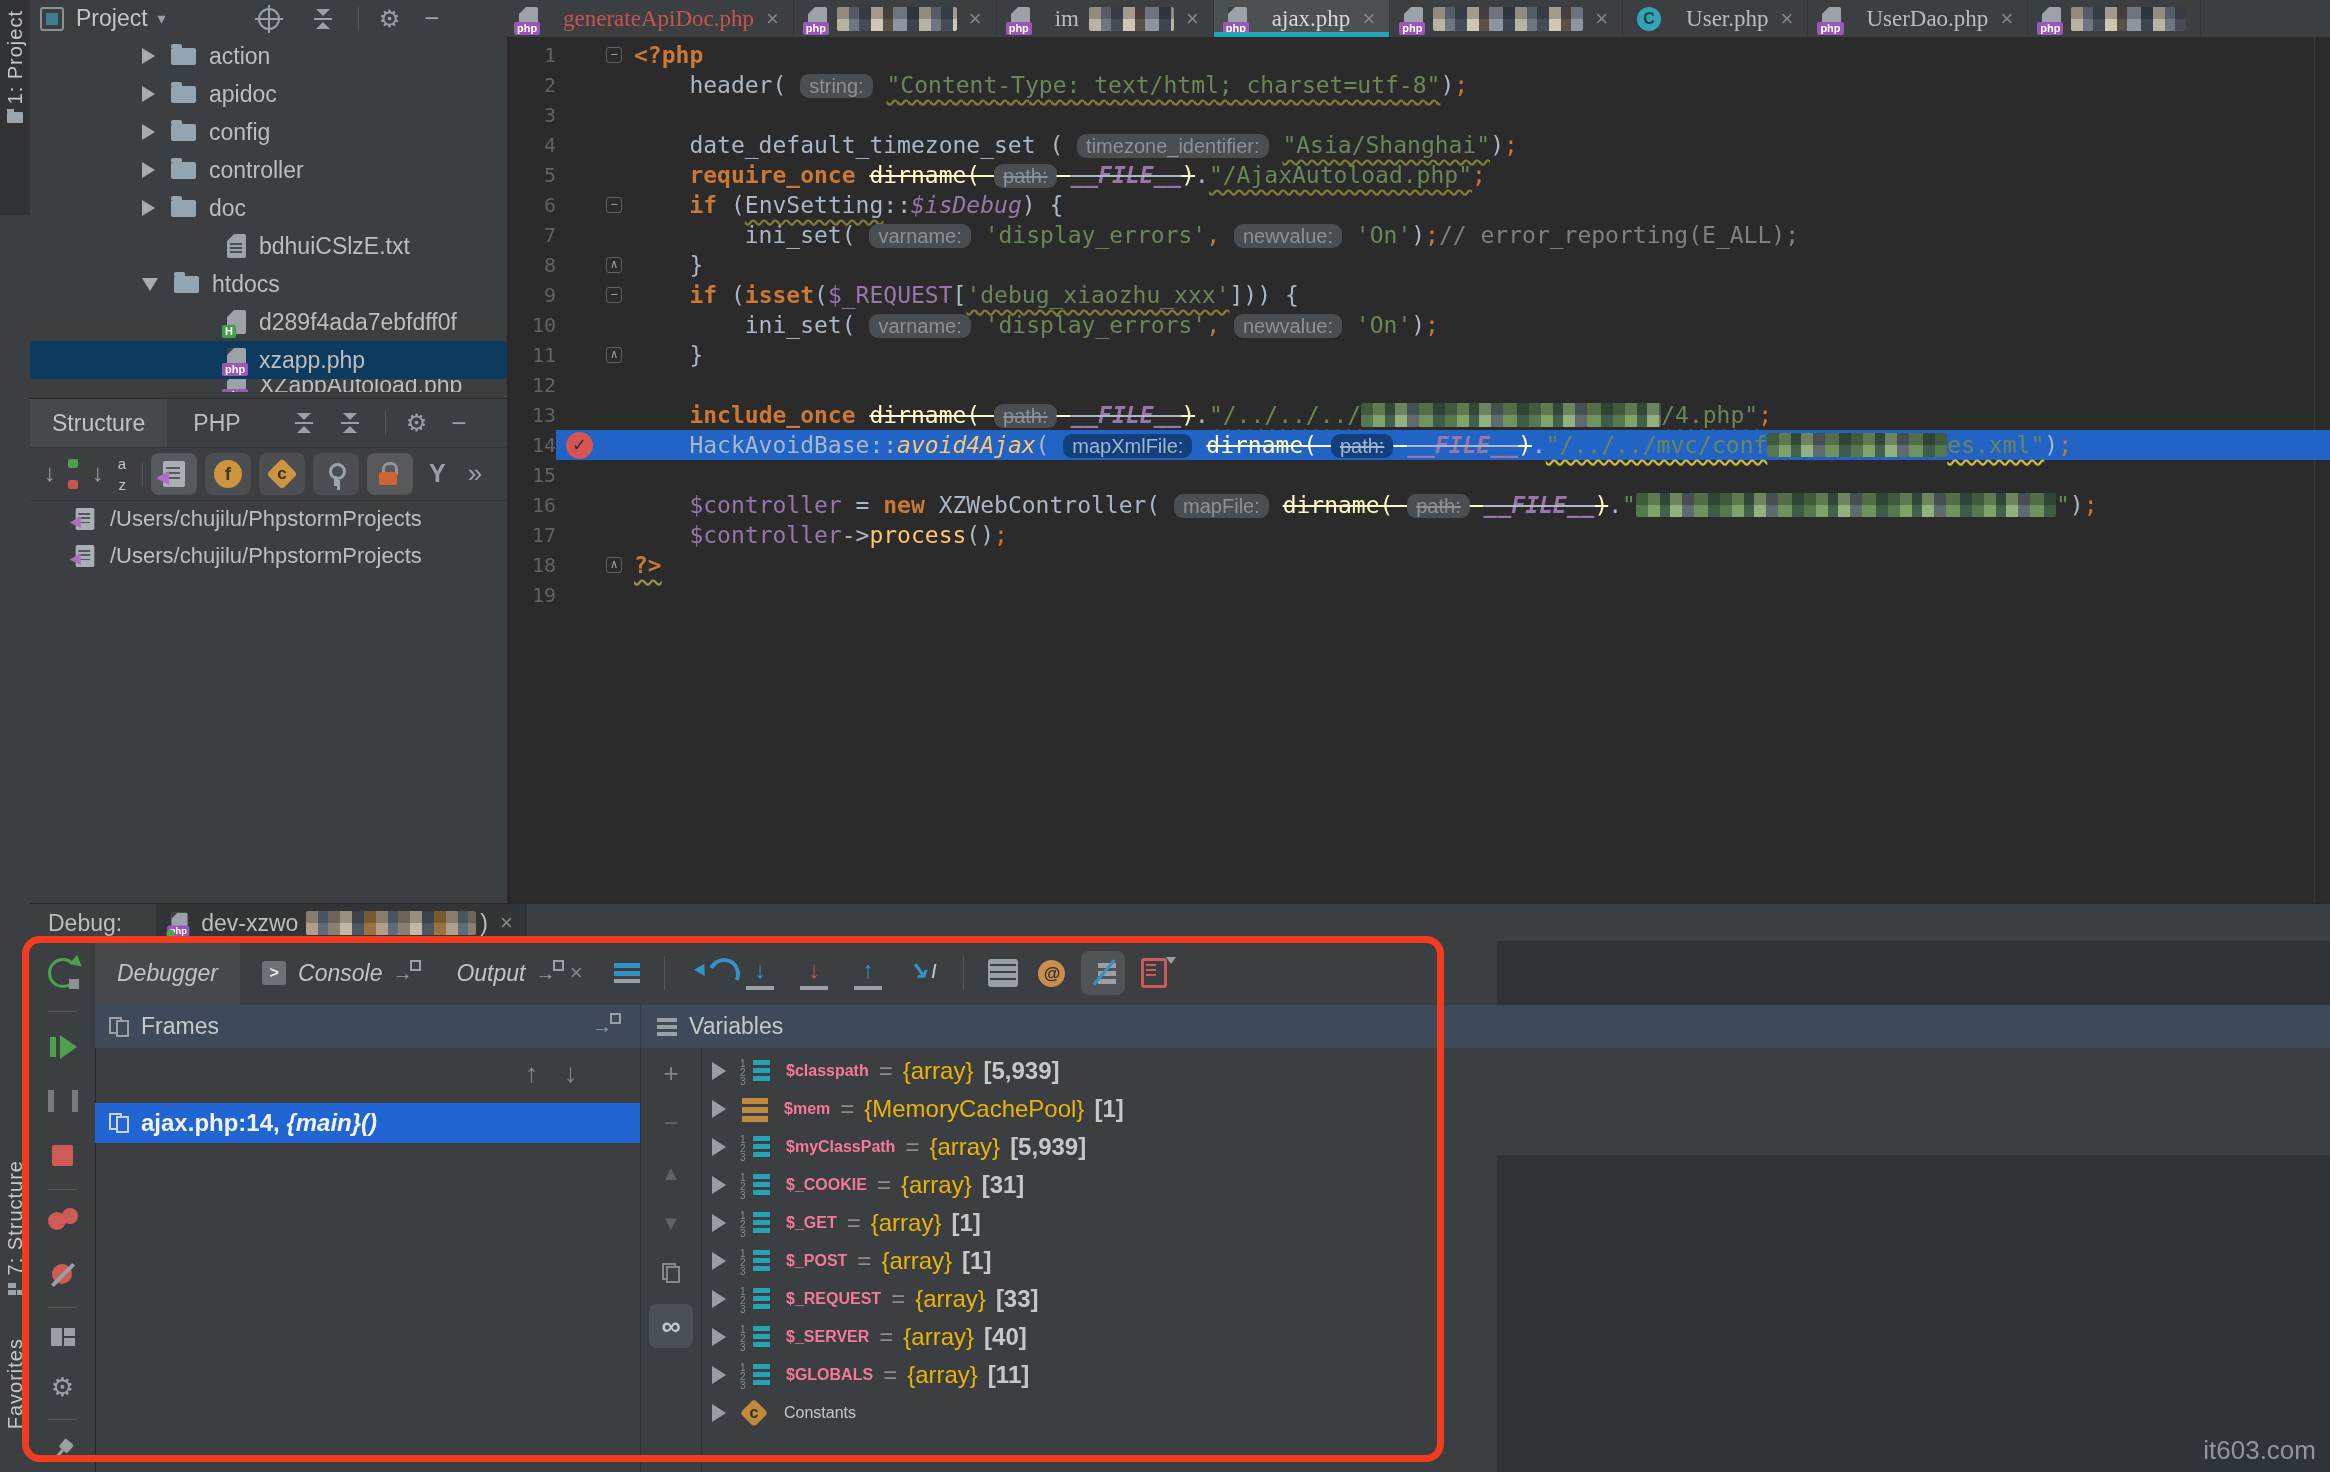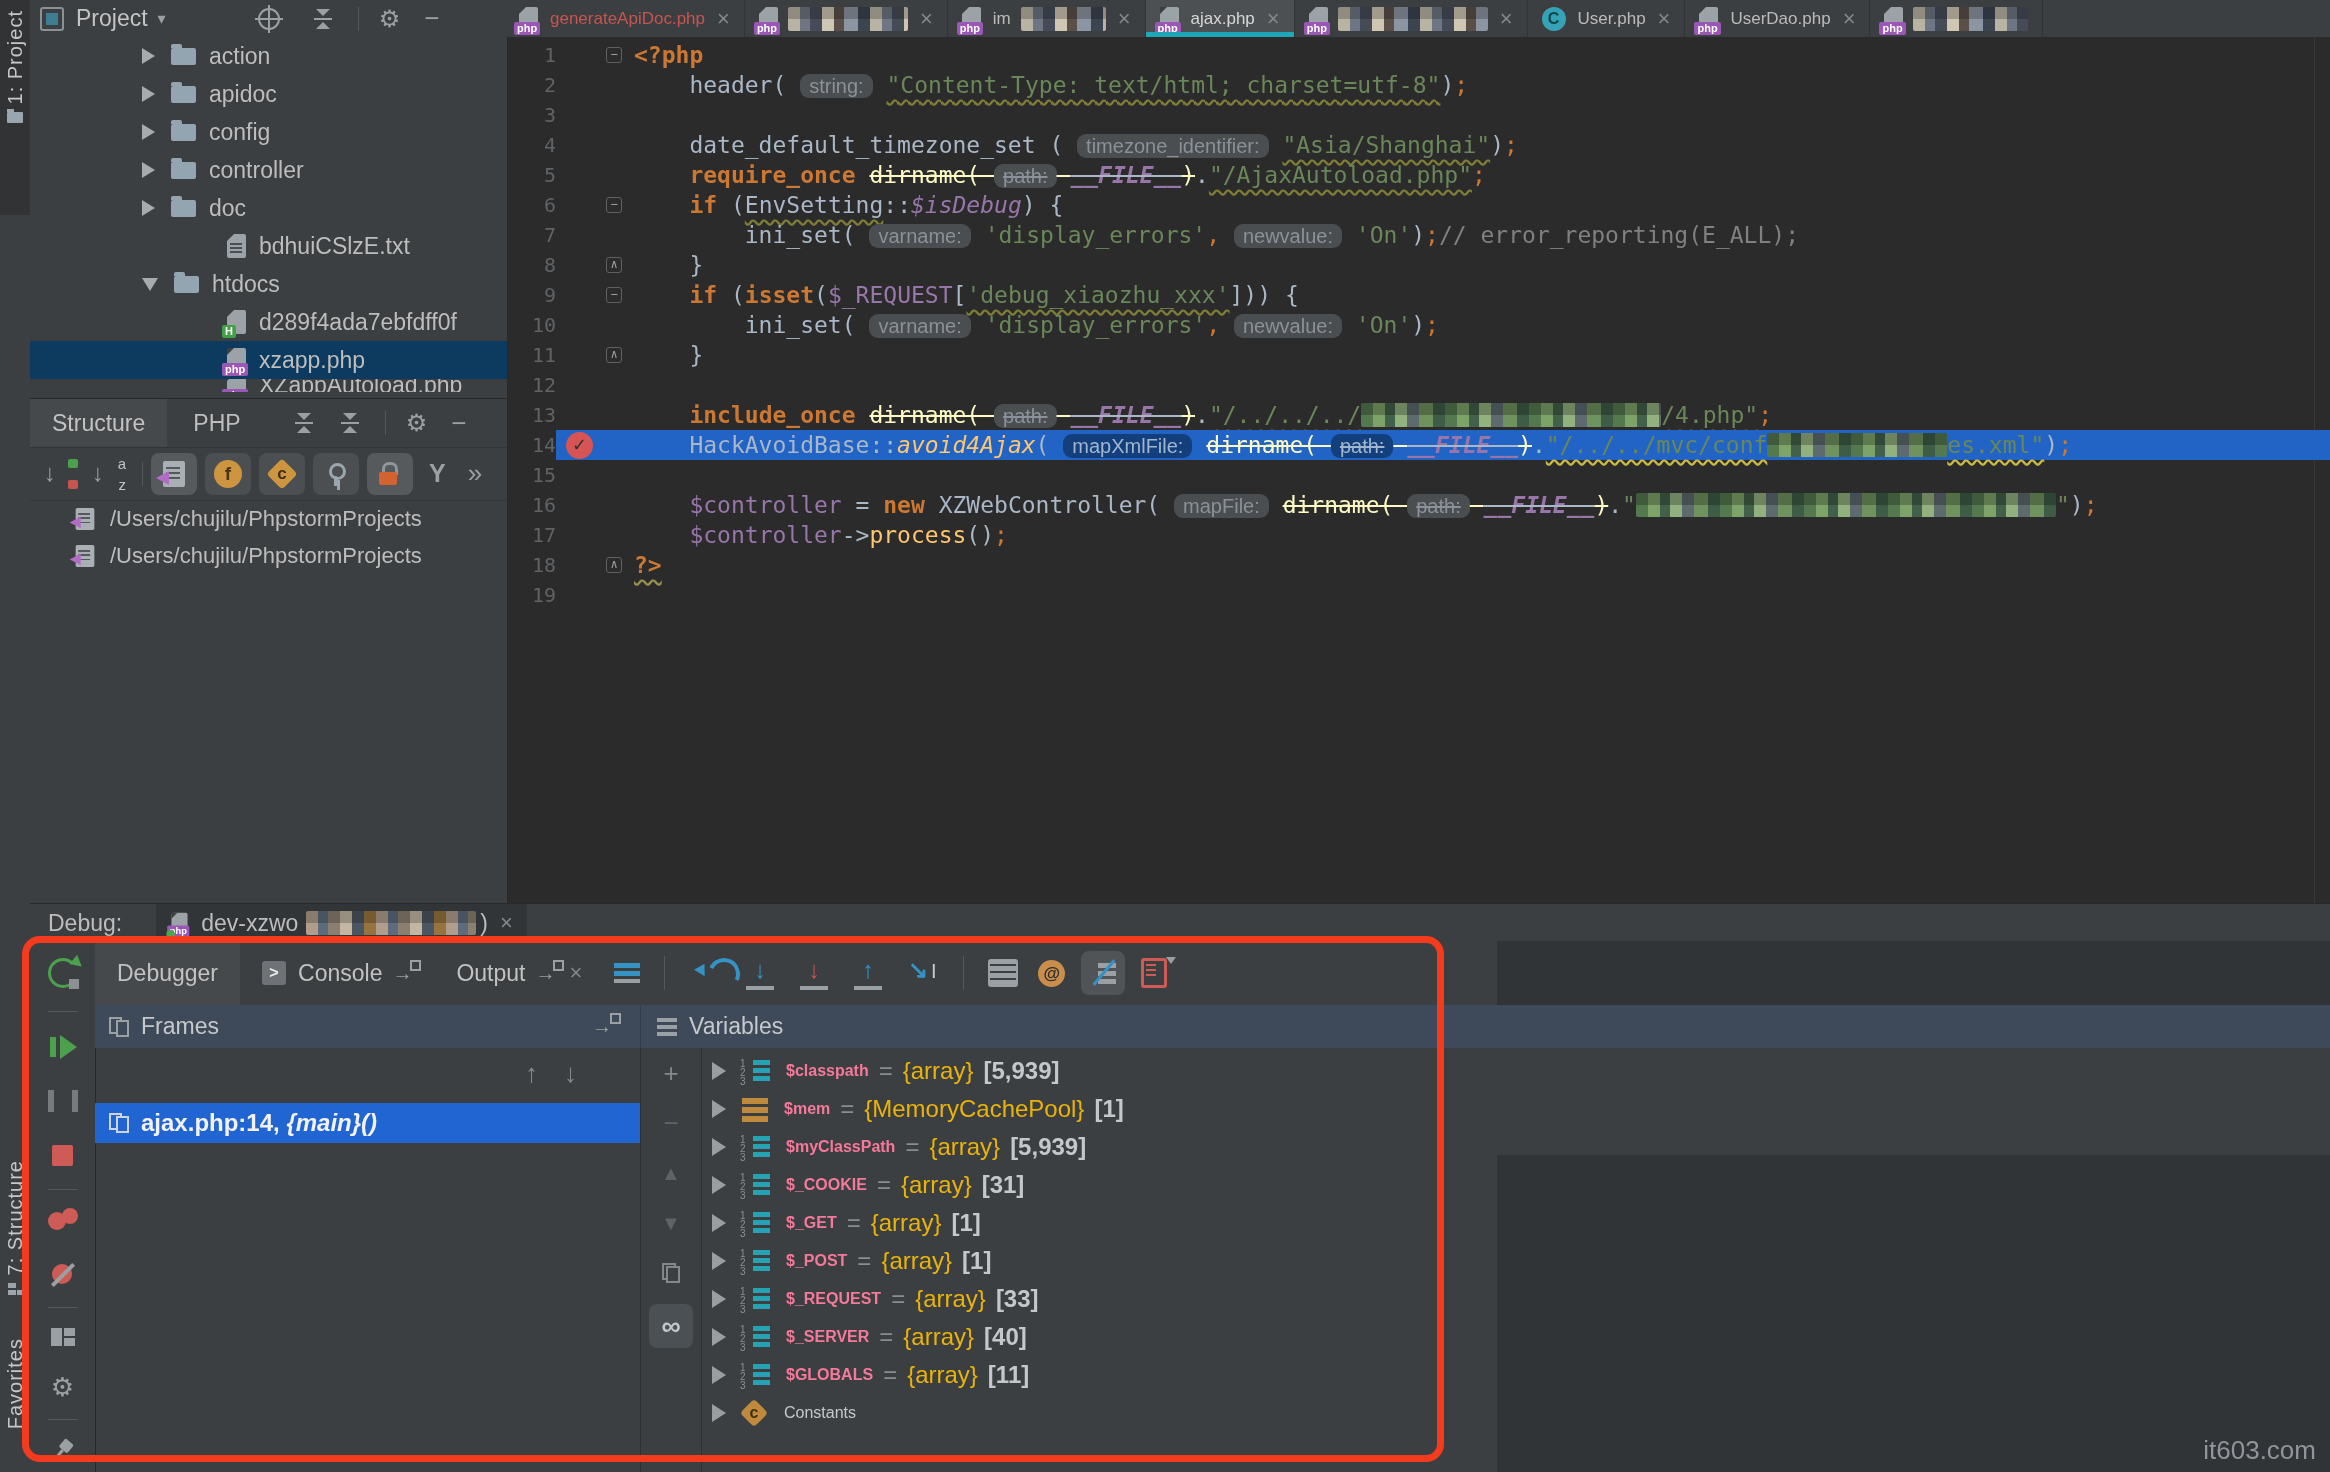--- a/index.html
+++ b/index.html
@@ -30,21 +30,21 @@
   .ic-updown::before{content:"";position:absolute;left:2px;top:0;border-left:7px solid transparent;border-right:7px solid transparent;border-top:7px solid #9aa0a3;}
   .ic-updown::after{content:"";position:absolute;left:2px;bottom:0;border-left:7px solid transparent;border-right:7px solid transparent;border-bottom:7px solid #9aa0a3;}
   .ic-updown .bar{position:absolute;left:0;top:9px;width:18px;height:2px;background:#9aa0a3;}
   .vsep{width:1px;height:24px;background:#55575a;margin-left:26px;}
   .gear{font-size:24px;color:#9aa0a3;margin-left:20px;line-height:1;}
   .mini{font-size:26px;color:#9aa0a3;margin-left:24px;line-height:0.8;}
   #tabs{position:absolute;left:475px;top:0;right:0;height:37px;display:flex;overflow:hidden;}
   .tab{display:flex;align-items:center;height:37px;padding:0 14px;border-right:1px solid #323537;position:relative;cursor:default;}
   .tab.active{background:#4c5052;}
   .tab.active::after{content:"";position:absolute;left:0;right:0;bottom:0;height:5px;background:#1fa7b8;}
-  .tlbl{font-size:17px;color:#bbbbbb;margin-left:12px;}
+  .tlbl{font-size:23px;color:#bbbbbb;margin-left:25px;font-family:Liberation Serif, serif;}
   .tab.active .tlbl{color:#d8d8d8;}
   .tlbl.red{color:#c75450;}
   .tclose{font-size:22px;color:#84888b;margin-left:12px;}
   .mos-tab{display:inline-block;height:24px;margin-left:10px;border-radius:2px;background:
     repeating-linear-gradient(0deg,transparent 0 12px,rgba(0,0,0,.22) 12px 24px),
     repeating-linear-gradient(90deg,#b9b3a4 0 12px,#6e7683 12px 22px,#454c58 22px 34px,#cfc6b4 34px 46px,#5a5048 46px 56px,#8c95a2 56px 70px,#3c4450 70px 82px);}
   
   .ic-file{width:19px;height:24px;background:#9ba3a8;border-radius:2px;position:relative;flex:none;}
   .ic-file::before{content:"";position:absolute;top:0;left:0;border-top:7px solid #3c3f41;border-right:7px solid transparent;}
   .ic-file.txt::after{content:"";position:absolute;left:3px;top:9px;width:12px;height:10px;background:
@@ -167,21 +167,21 @@
   .ic-mute::after{content:"";position:absolute;left:-2px;top:11px;width:30px;height:4px;background:#9aa0a3;transform:rotate(-45deg);}
   .ic-layout{width:24px;height:18px;background:
     linear-gradient(#9aa0a3,#9aa0a3) 0 0/11px 18px no-repeat,
     linear-gradient(#9aa0a3,#9aa0a3) 13px 0/11px 8px no-repeat,
     linear-gradient(#9aa0a3,#9aa0a3) 13px 10px/11px 8px no-repeat;}
   .ic-gear2{font-size:26px;color:#9aa0a3;line-height:1;}
   .ic-pin{position:relative;width:24px;height:24px;transform:rotate(40deg);}
   .ic-pin::before{content:"";position:absolute;left:7px;top:2px;width:11px;height:11px;background:#9aa0a3;border-radius:2px;}
   .ic-pin::after{content:"";position:absolute;left:11px;top:13px;width:3px;height:10px;background:#9aa0a3;}
   .dbg-main{position:absolute;left:65px;right:0;top:0;bottom:0;}
-  .dbg-tabs{position:absolute;left:0;right:0;top:0;height:64px;display:flex;align-items:center;border-bottom:1px solid #737373;}
+  .dbg-tabs{position:absolute;left:0;right:0;top:0;height:64px;display:flex;align-items:center;border-bottom:1px solid #737373;font-style:italic;}
   .dtab{height:64px;display:flex;align-items:center;padding:0 22px;font-size:23px;color:#c2c2c2;}
   .dtab.active{background:#46494b;}
   .ic-console{width:24px;height:24px;background:#6e7276;border-radius:3px;color:#ececec;font-weight:bold;font-size:16px;
               line-height:24px;text-align:center;margin-right:12px;}
   .ic-goto{position:relative;color:#9aa0a3;font-size:20px;margin-left:10px;}
   .ic-goto .sq{position:absolute;right:-9px;top:-2px;width:7px;height:7px;border:2px solid #9aa0a3;}
   .dclose{font-size:22px;color:#84888b;margin-left:14px;}
   .dt-sep{width:1px;height:34px;background:#55575a;margin:0 14px;}
   .ic-exec{width:26px;height:20px;background:
     linear-gradient(#3592c4,#3592c4) 0 0/26px 5px no-repeat,

